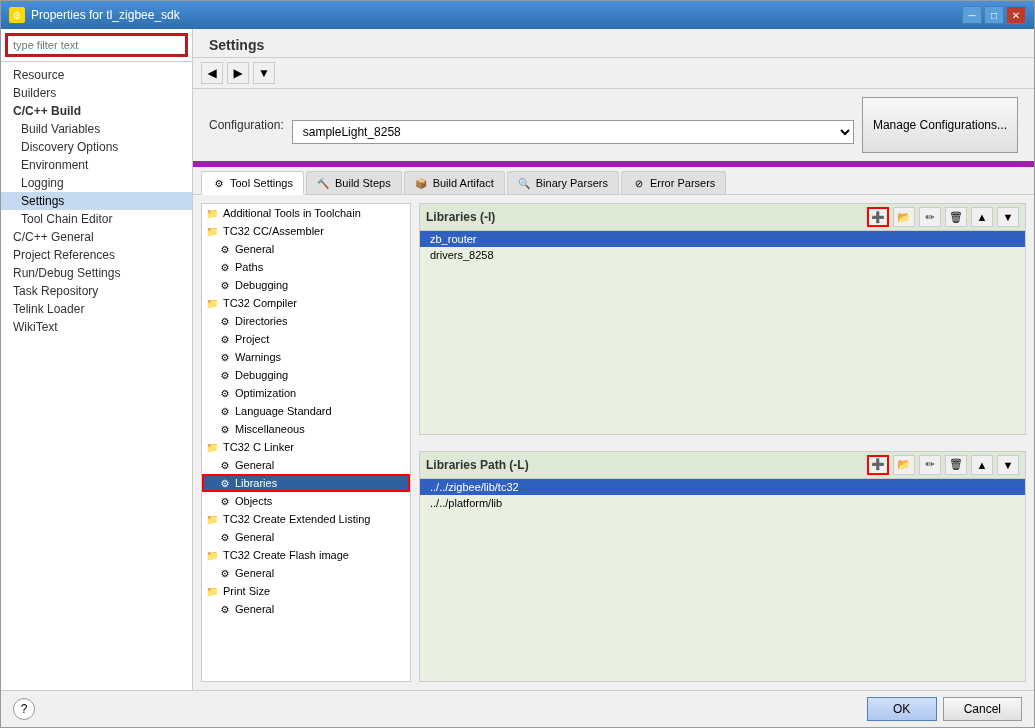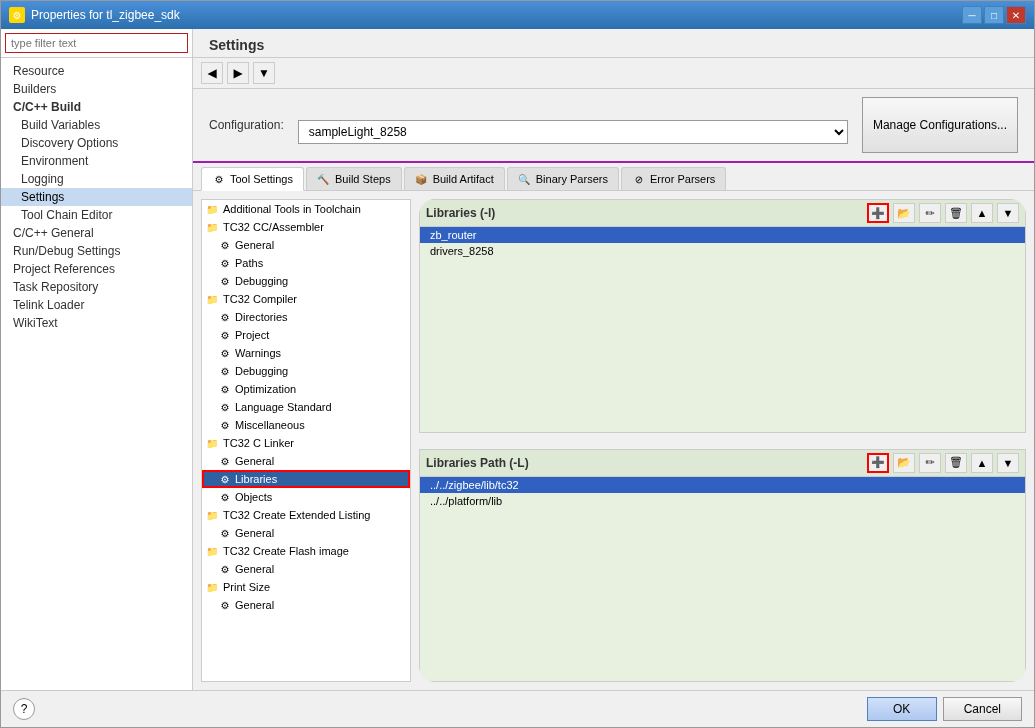--- a/index.html
+++ b/index.html
@@ -78,21 +78,21 @@
     }
     
     .filter-box {
       padding: 4px;
       border-bottom: 1px solid #ccc;
     }
     
     .filter-input {
       width: 100%;
       padding: 3px 5px;
-      border: 1px solid #b91c1c;
+      border: 3px solid #b91c1c;
       font-size: 11px;
       color: #888;
       background: white;
     }
     
     .nav-tree {
       flex: 1;
       overflow-y: auto;
       padding: 4px 0;
     }
@@ -148,22 +148,22 @@
       display: flex;
       align-items: center;
       justify-content: center;
       font-size: 12px;
     }
     
     .config-row {
       display: flex;
       align-items: center;
       padding: 8px 16px;
-      gap: 14px;
-      border-bottom: 2px solid #a21caf;
+      gap: 8px;
+      border-bottom: 6px solid #a21caf;
       background: #f0f0f0;
     }
     
     .config-label {
       font-size: 12px;
       color: #333;
     }
     
     .config-select {
       flex: 1;
@@ -273,21 +273,20 @@
       flex-shrink: 0;
     }
     
     
     .right-panels {
       flex: 1;
       display: flex;
       flex-direction: column;
       gap: 16px;
       overflow: hidden;
-      border-radius: 16px;
     }
     
     .panel-section {
       flex: 1;
       display: flex;
       flex-direction: column;
       border: 1px solid #ccc;
       background: #e8f0e0;
       overflow: hidden;
     }
@@ -411,22 +410,22 @@
         <div class="nav-item">Resource</div>
         <div class="nav-item">Builders</div>
         <div class="nav-item bold">C/C++ Build</div>
         <div class="nav-item level1">Build Variables</div>
         <div class="nav-item level1">Discovery Options</div>
         <div class="nav-item level1">Environment</div>
         <div class="nav-item level1">Logging</div>
         <div class="nav-item level1 selected">Settings</div>
         <div class="nav-item level1">Tool Chain Editor</div>
         <div class="nav-item">C/C++ General</div>
+        <div class="nav-item">Project References</div>
         <div class="nav-item">Run/Debug Settings</div>
-        <div class="nav-item">Project References</div>
         <div class="nav-item">Task Repository</div>
         <div class="nav-item">Telink Loader</div>
         <div class="nav-item">WikiText</div>
       </div>
     </div>
 
     <div class="right-panel">
       <div class="settings-header">Settings</div>
 
       <div class="nav-bar">

